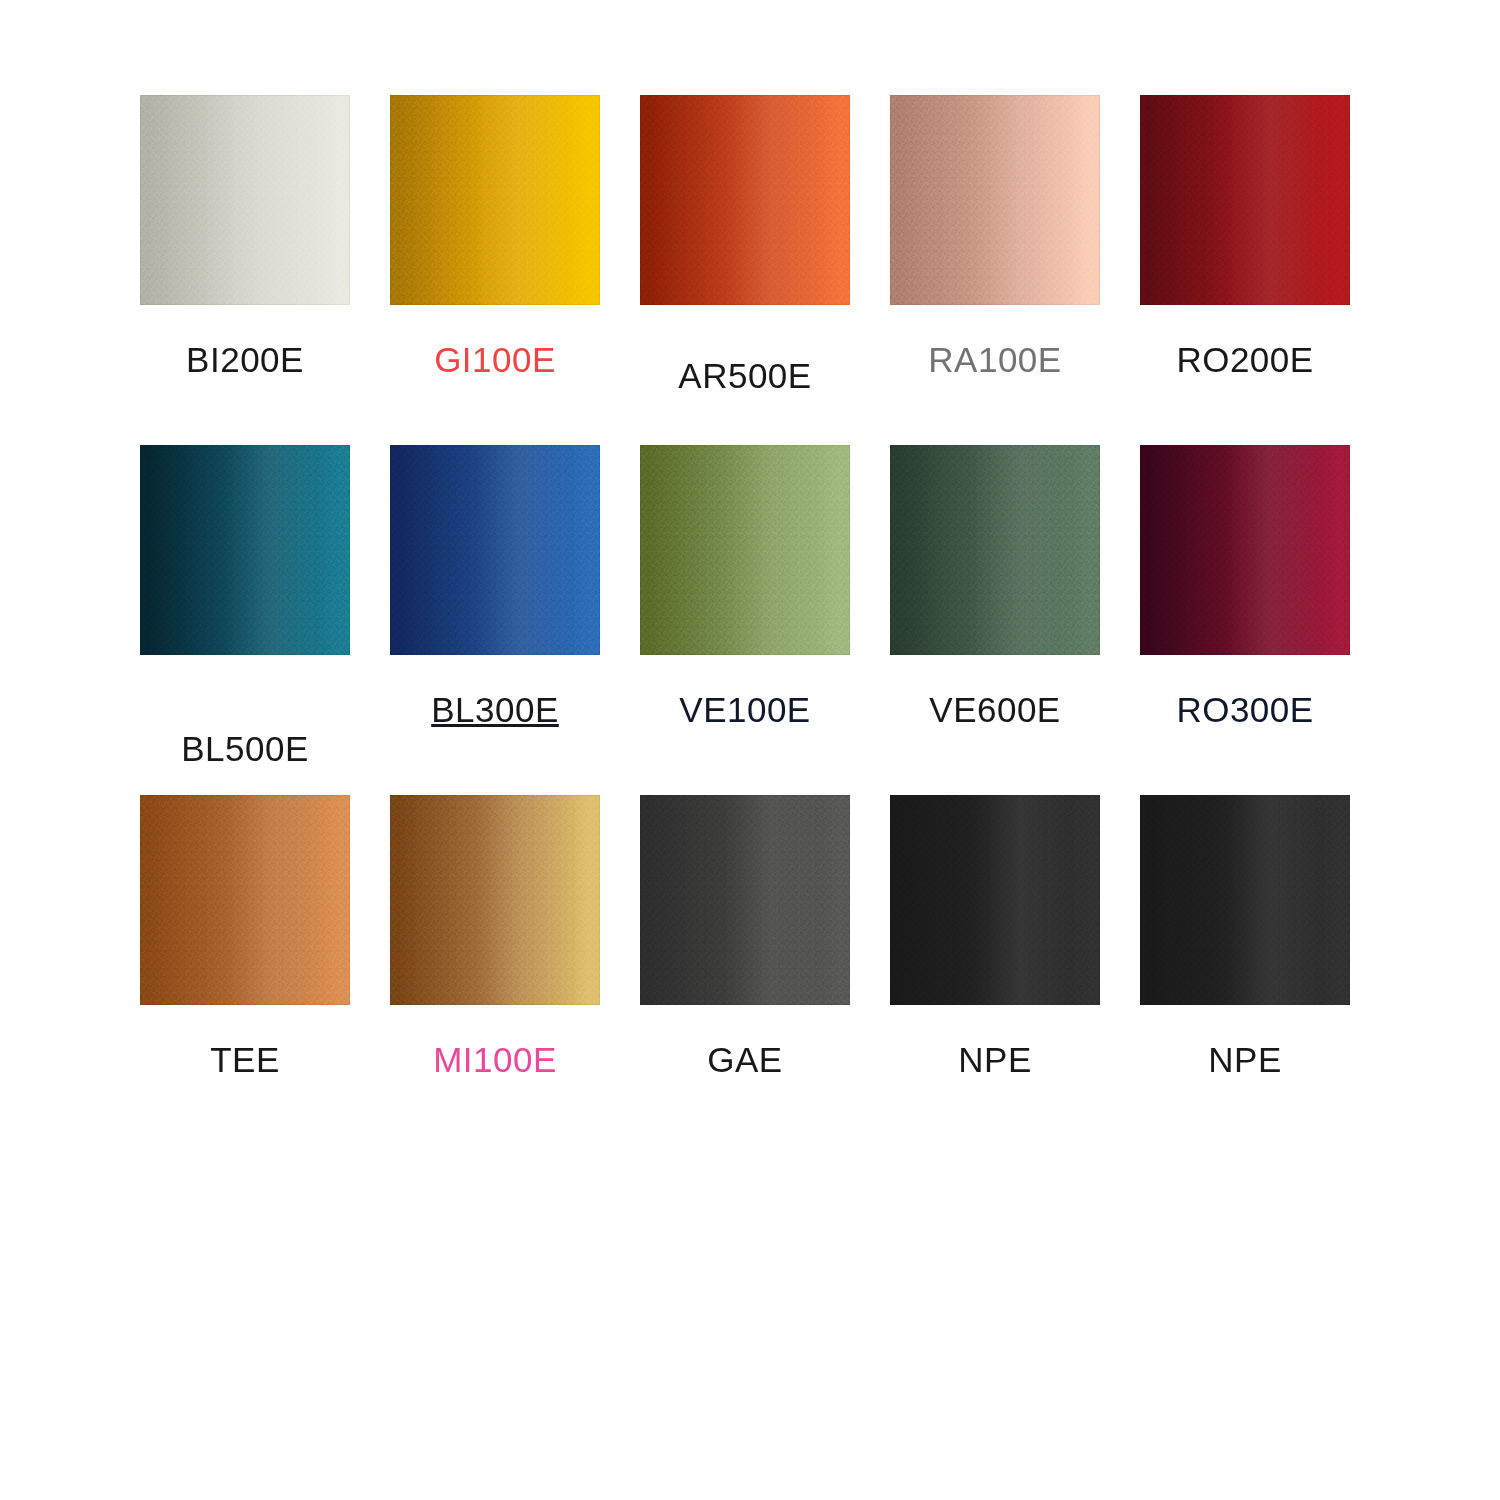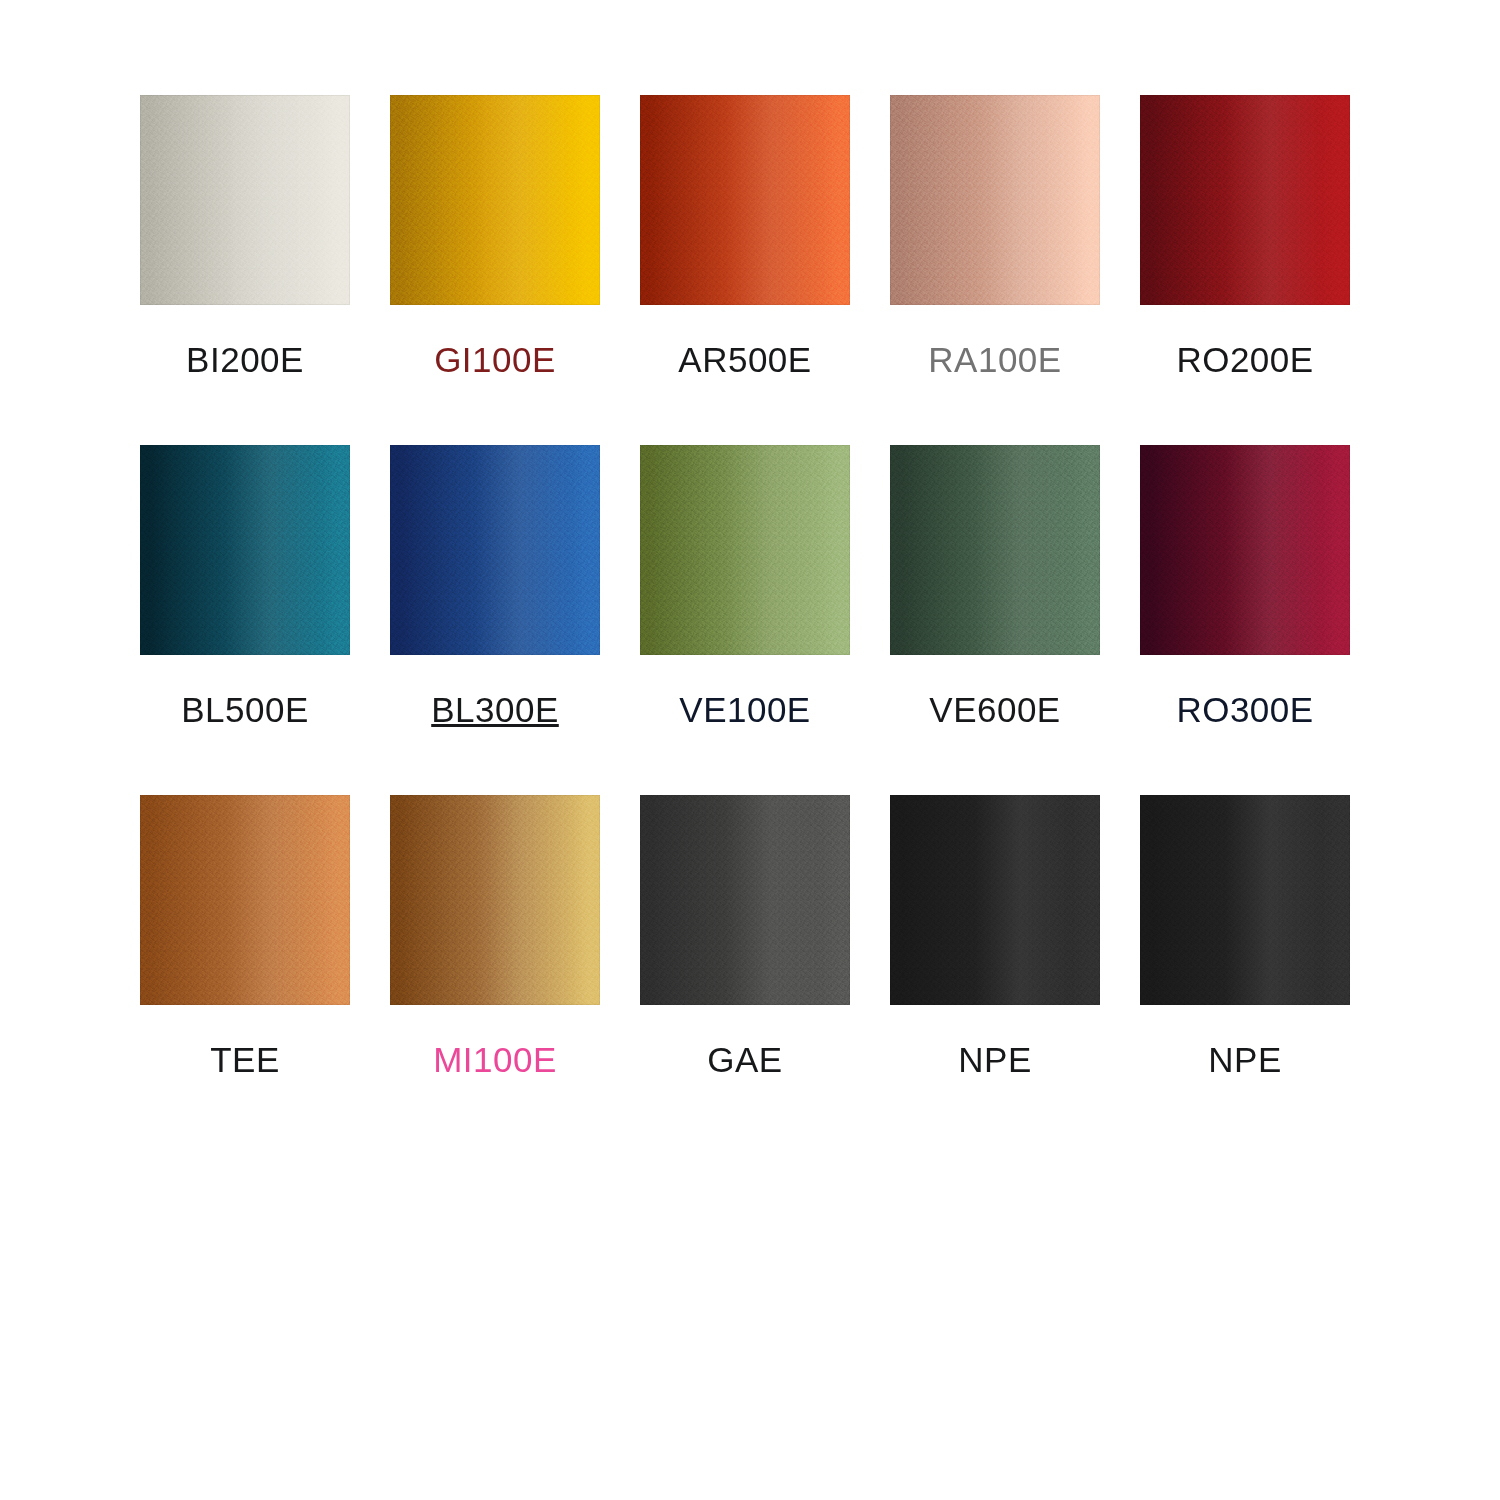--- a/index.html
+++ b/index.html
@@ -115,30 +115,30 @@
         </div>
         <div class="swatch-label" style="color: rgb(23, 24, 26);">BI200E</div>
       </div>
       <div class="swatch-cell">
         <div class="swatch-chip" style="--c-dark: #a77606; --c-mid: #d99f07; --c-light: #f7c500; background-color: rgb(224, 168, 10);">
           <div class="chip-fill"></div>
           <div class="chip-grain"></div>
           <div class="chip-sheen"></div>
           <div class="chip-edge"></div>
         </div>
-        <div class="swatch-label" style="color: #7f1d1d;">GI100E</div>
+        <div class="swatch-label" style="color: #ef4444;">GI100E</div>
       </div>
       <div class="swatch-cell">
         <div class="swatch-chip" style="--c-dark: #8d1f06; --c-mid: #c2401a; --c-light: #f4713b; background-color: rgb(208, 72, 31);">
           <div class="chip-fill"></div>
           <div class="chip-grain"></div>
           <div class="chip-sheen"></div>
           <div class="chip-edge"></div>
         </div>
-        <div class="swatch-label" style="color: rgb(23, 24, 26);">AR500E</div>
+        <div class="swatch-label" style="color: rgb(23, 24, 26); margin-top: 16px;">AR500E</div>
       </div>
       <div class="swatch-cell">
         <div class="swatch-chip" style="--c-dark: #ae7e6e; --c-mid: #ce9b86; --c-light: #facdb6; background-color: rgb(211, 162, 140);">
           <div class="chip-fill"></div>
           <div class="chip-grain"></div>
           <div class="chip-sheen"></div>
           <div class="chip-edge"></div>
         </div>
         <div class="swatch-label" style="color: #737373;">RA100E</div>
       </div>
@@ -151,21 +151,21 @@
         </div>
         <div class="swatch-label" style="color: rgb(23, 24, 26);">RO200E</div>
       </div>
       <div class="swatch-cell">
         <div class="swatch-chip" style="--c-dark: #052530; --c-mid: #0f4c5e; --c-light: #1b7b92; background-color: rgb(17, 86, 106);">
           <div class="chip-fill"></div>
           <div class="chip-grain"></div>
           <div class="chip-sheen"></div>
           <div class="chip-edge"></div>
         </div>
-        <div class="swatch-label" style="color: rgb(23, 24, 26);">BL500E</div>
+        <div class="swatch-label" style="color: rgb(23, 24, 26); margin-top: 39px;">BL500E</div>
       </div>
       <div class="swatch-cell">
         <div class="swatch-chip" style="--c-dark: #12275d; --c-mid: #1d4687; --c-light: #2c6cb8; background-color: rgb(30, 75, 147);">
           <div class="chip-fill"></div>
           <div class="chip-grain"></div>
           <div class="chip-sheen"></div>
           <div class="chip-edge"></div>
         </div>
         <div class="swatch-label" style="color: rgb(23, 24, 26); text-decoration: underline;">BL300E</div>
       </div>

